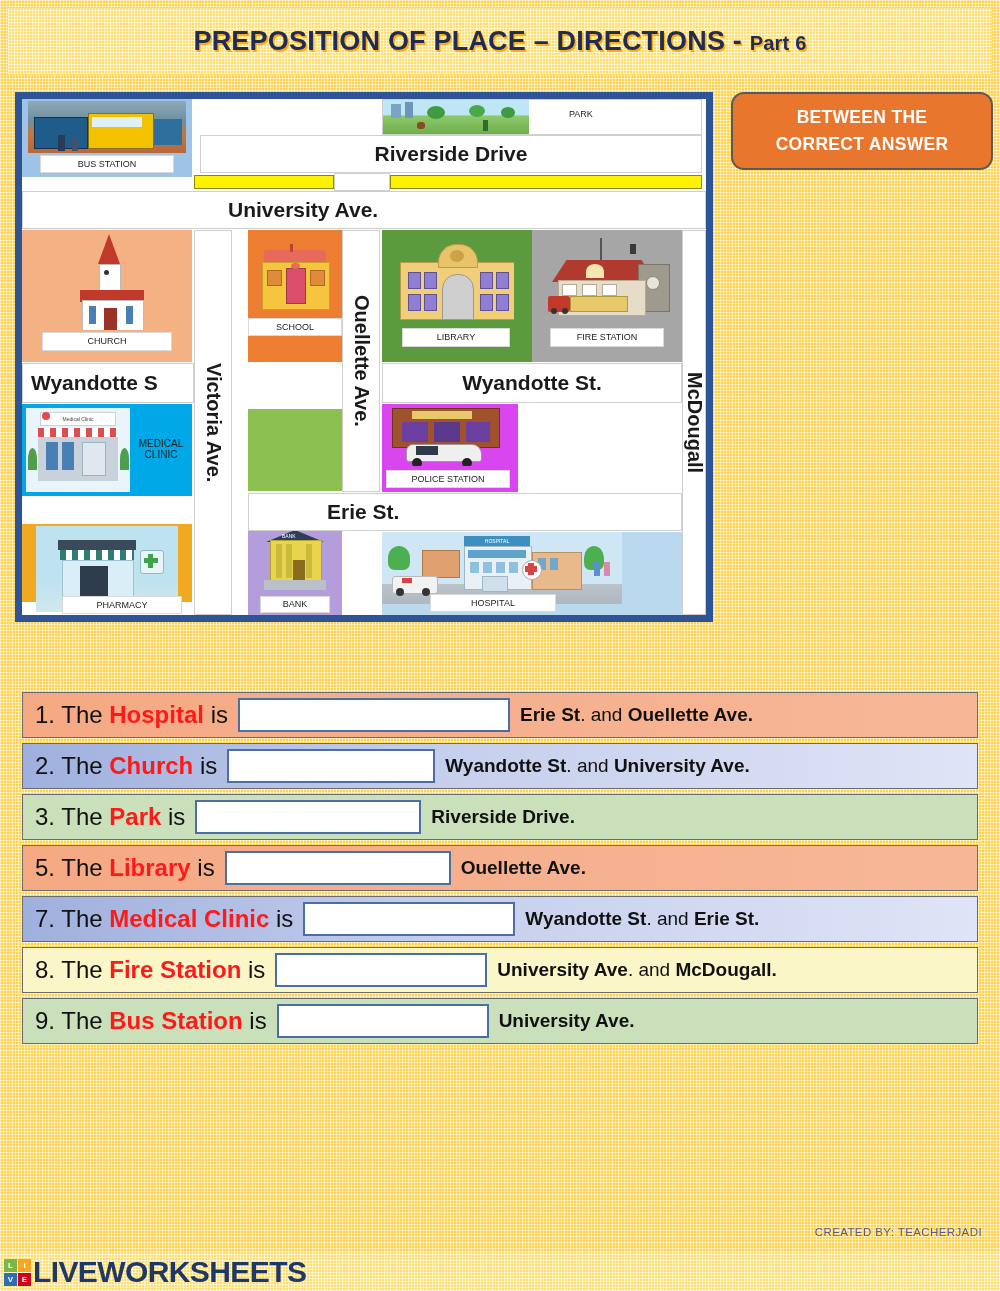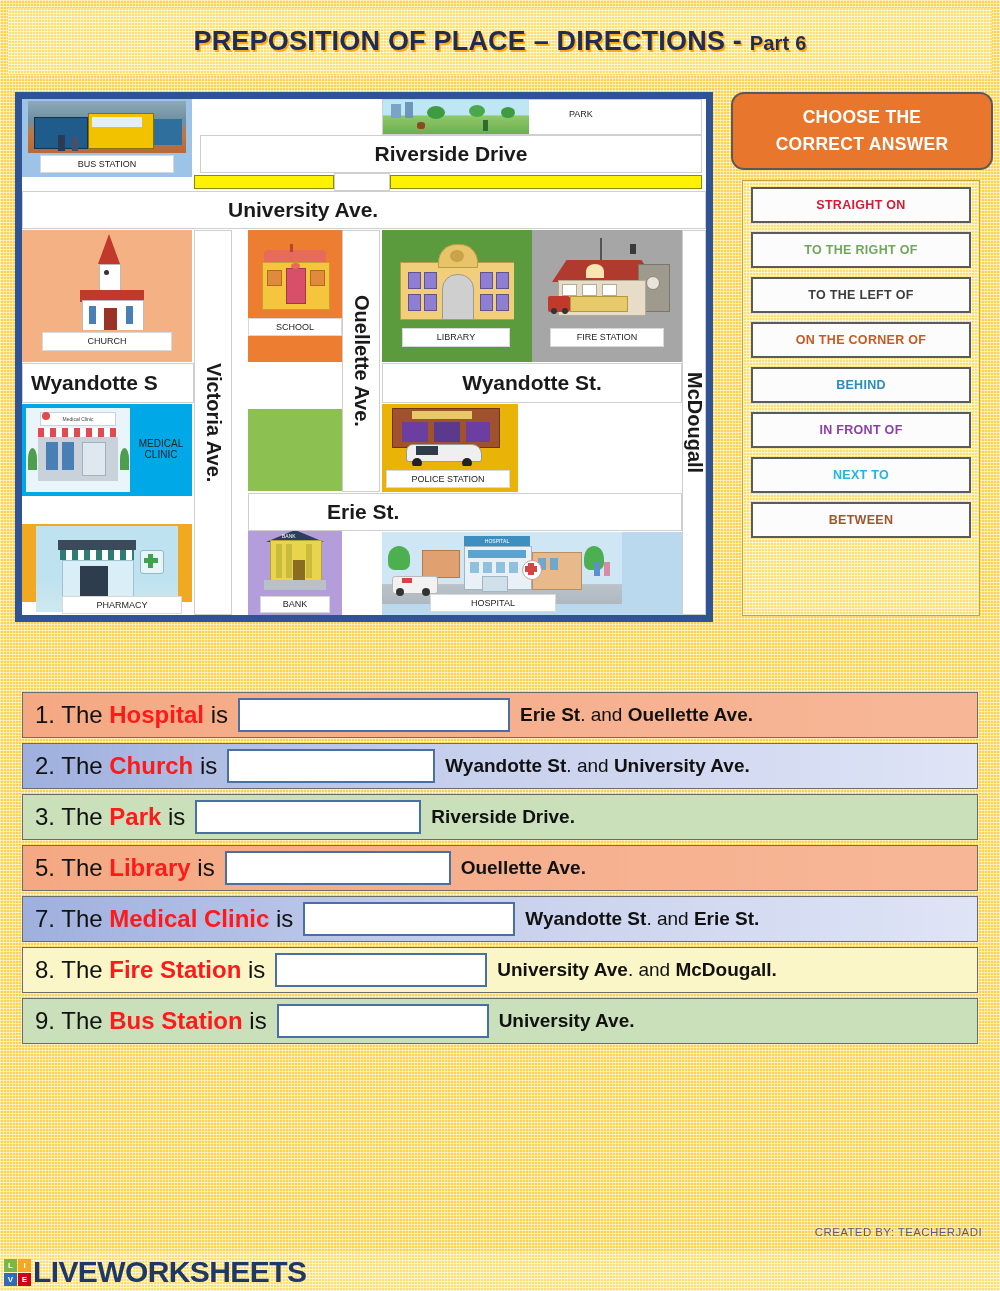--- a/index.html
+++ b/index.html
@@ -261,21 +261,21 @@
         <div style="position:absolute;left:6px;top:58px;width:22px;height:16px;background:#C0392B;border-radius:2px;"></div>
         <div style="position:absolute;left:9px;top:70px;width:6px;height:6px;background:#333;border-radius:50%;"></div>
         <div style="position:absolute;left:20px;top:70px;width:6px;height:6px;background:#333;border-radius:50%;"></div>
         <div style="position:absolute;left:104px;top:38px;width:12px;height:12px;background:#E8E4DA;border-radius:50%;border:1px solid #8a8578;"></div>
       </div>
       <div class="lbl" style="left:18px;top:98px;width:114px;height:19px;">FIRE STATION</div>
     </div>
 
     <div class="street" style="left:360px;top:264px;width:300px;height:40px;font-size:21px;">Wyandotte St.</div>
 
-    <div class="cell" style="left:360px;top:305px;width:136px;height:88px;background:#eab308;">
+    <div class="cell" style="left:360px;top:305px;width:136px;height:88px;background:#d946ef;">
       <div class="art" style="left:4px;top:4px;width:124px;height:58px;">
         <div style="position:absolute;left:6px;top:0;width:106px;height:38px;background:#A0522D;border:1px solid #6f3418;"></div>
         <div style="position:absolute;left:26px;top:3px;width:60px;height:8px;background:#E8C96A;"></div>
         <div style="position:absolute;left:16px;top:14px;width:26px;height:20px;background:#6B3FA0;"></div>
         <div style="position:absolute;left:48px;top:14px;width:26px;height:20px;background:#5B3A8E;"></div>
         <div style="position:absolute;left:80px;top:14px;width:24px;height:20px;background:#6B3FA0;"></div>
         <div style="position:absolute;left:20px;top:36px;width:74px;height:16px;background:#EFEFEF;border:1px solid #9a9a9a;border-radius:7px 10px 3px 3px;"></div>
         <div style="position:absolute;left:30px;top:38px;width:22px;height:9px;background:#2f3a4a;"></div>
         <div style="position:absolute;left:26px;top:50px;width:10px;height:10px;background:#222;border-radius:50%;"></div>
         <div style="position:absolute;left:76px;top:50px;width:10px;height:10px;background:#222;border-radius:50%;"></div>
@@ -315,33 +315,23 @@
       <div class="lbl" style="left:48px;top:62px;width:126px;height:18px;">HOSPITAL</div>
     </div>
 
     <div class="street v" style="left:660px;top:131px;width:24px;height:385px;font-size:20px;">McDougall</div>
 
   </div>
 </div>
 
 <div id="choose-wrap">
   <div id="choose-header">
-    <span>CHOOSE THE</span>
+    <span>BETWEEN THE</span>
     <span>CORRECT ANSWER</span>
   </div>
-  <div id="options-box" class="tex-soft">
-      <div class="opt" style="color: rgb(214, 26, 54);">STRAIGHT ON</div>
-      <div class="opt" style="color: rgb(111, 168, 90);">TO THE RIGHT OF</div>
-      <div class="opt" style="color: rgb(60, 60, 60);">TO THE LEFT OF</div>
-      <div class="opt" style="color: rgb(200, 90, 32);">ON THE CORNER OF</div>
-      <div class="opt" style="color: rgb(46, 139, 192);">BEHIND</div>
-      <div class="opt" style="color: rgb(139, 63, 168);">IN FRONT OF</div>
-      <div class="opt" style="color: rgb(38, 179, 224);">NEXT TO</div>
-      <div class="opt" style="color: rgb(160, 86, 42);">BETWEEN</div>
-    </div>
 </div>
 
 <div id="questions">
     <div class="qrow bg-salmon">
       <span class="qtext"><span>1. </span><span>The </span><b>Hospital</b><span> is</span></span>
       <input type="text" class="qblank" style="width: 272px;">
       <span class="qtail"><span>Erie St</span><span class="n">. and </span><span>Ouellette Ave.</span></span>
     </div>
     <div class="qrow bg-blue">
       <span class="qtext"><span>2. </span><span>The </span><b>Church</b><span> is</span></span>

